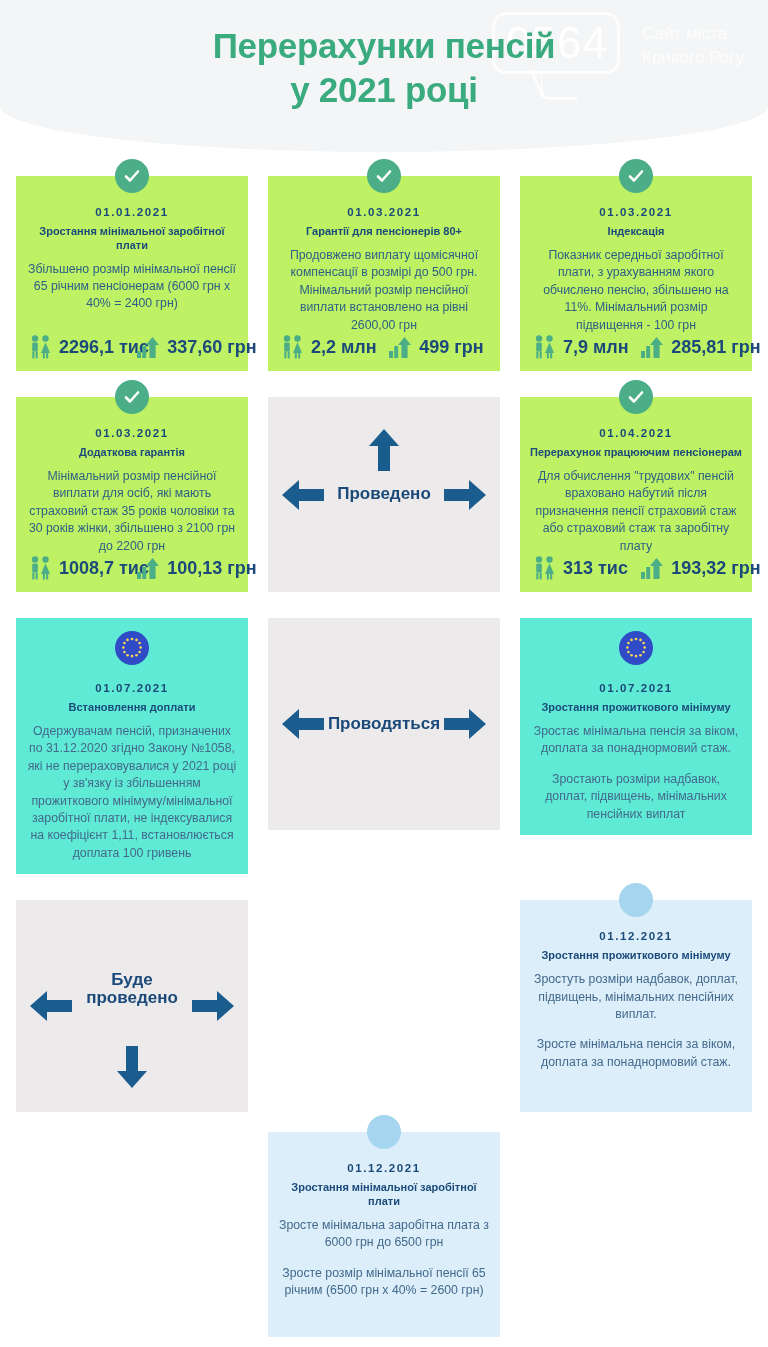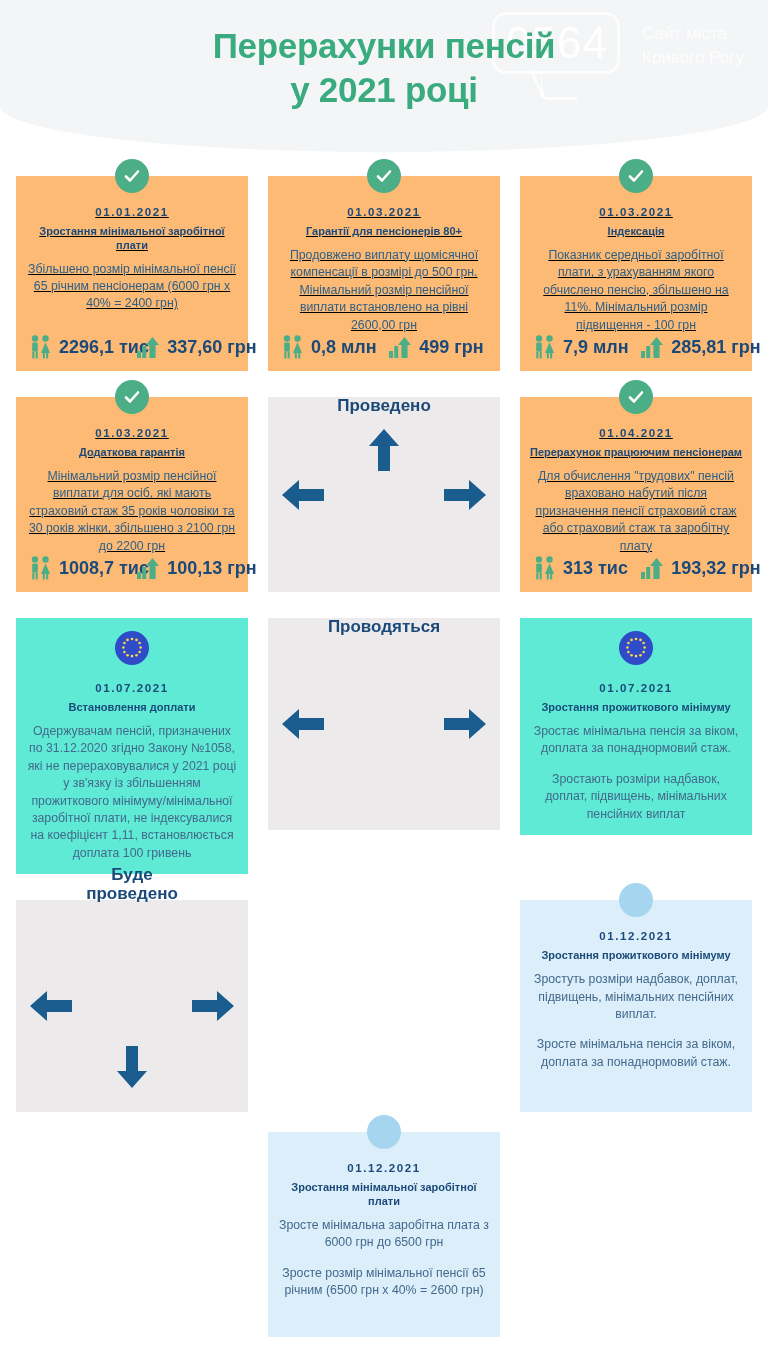--- a/index.html
+++ b/index.html
@@ -109,21 +109,21 @@
   }
 
   .card {
     position: relative;
     width: 232px;
     padding: 30px 10px 12px 10px;
     text-align: center;
   }
 
   
-  .card.green   { background: #fdba74; min-height: 195px; text-decoration: underline; }
+  .card.green   { background: #bef264; min-height: 195px; }
   .card.lav     { background: #5eead4; min-height: 212px; }
   .card.blue    { background: #dceefa; min-height: 212px; }
   .card.blue2   { background: #dceefa; min-height: 205px; }
 
   .card-icon {
     position: absolute;
     top: -17px;
     left: 50%;
     margin-left: -17px;
     width: 34px;
@@ -181,21 +181,21 @@
     white-space: nowrap;
   }
   .stat svg { display: block; flex: none; }
 
   
   .arrowcard {
     position: relative;
     width: 232px;
     background: #eceaea;
     display: flex;
-    align-items: flex-start;
+    align-items: center;
     justify-content: center;
   }
   .arrowcard.h195 { height: 195px; }
   .arrowcard.h212 { height: 212px; }
   .arrow-label {
     font-size: 17px;
     font-weight: bold;
     color: #1b4a7a;
     line-height: 1.1;
     text-align: center;
@@ -295,21 +295,21 @@
             <svg width="26" height="26" viewBox="0 0 26 26">
                 <circle cx="7" cy="4.5" r="3.2" fill="#4bae86"></circle>
                 <rect x="4.2" y="8.4" width="5.6" height="9" rx="1.4" fill="#4bae86"></rect>
                 <rect x="4.3" y="17.4" width="2.1" height="7" fill="#4bae86"></rect>
                 <rect x="7.6" y="17.4" width="2.1" height="7" fill="#4bae86"></rect>
                 <circle cx="17.5" cy="4.5" r="3.2" fill="#4bae86"></circle>
                 <path d="M17.5 8.2 L22 19 L13 19 Z" fill="#4bae86"></path>
                 <rect x="14.8" y="19" width="2.1" height="5.4" fill="#4bae86"></rect>
                 <rect x="18.1" y="19" width="2.1" height="5.4" fill="#4bae86"></rect>
               </svg>
-            <span class="stat-val">0,8 млн</span>
+            <span class="stat-val">2,2 млн</span>
           </div>
           <div class="stat money">
             <svg width="26" height="26" viewBox="0 0 26 26">
                 <rect x="1" y="17" width="4" height="7" fill="#4bae86"></rect>
                 <rect x="6.2" y="12" width="4" height="12" fill="#4bae86"></rect>
                 <path d="M16.5 3 L23 11 L19.6 11 L19.6 24 L13.4 24 L13.4 11 L10 11 Z" fill="#4bae86"></path>
               </svg>
             <span class="stat-val">499 грн</span>
           </div>
         </div>

